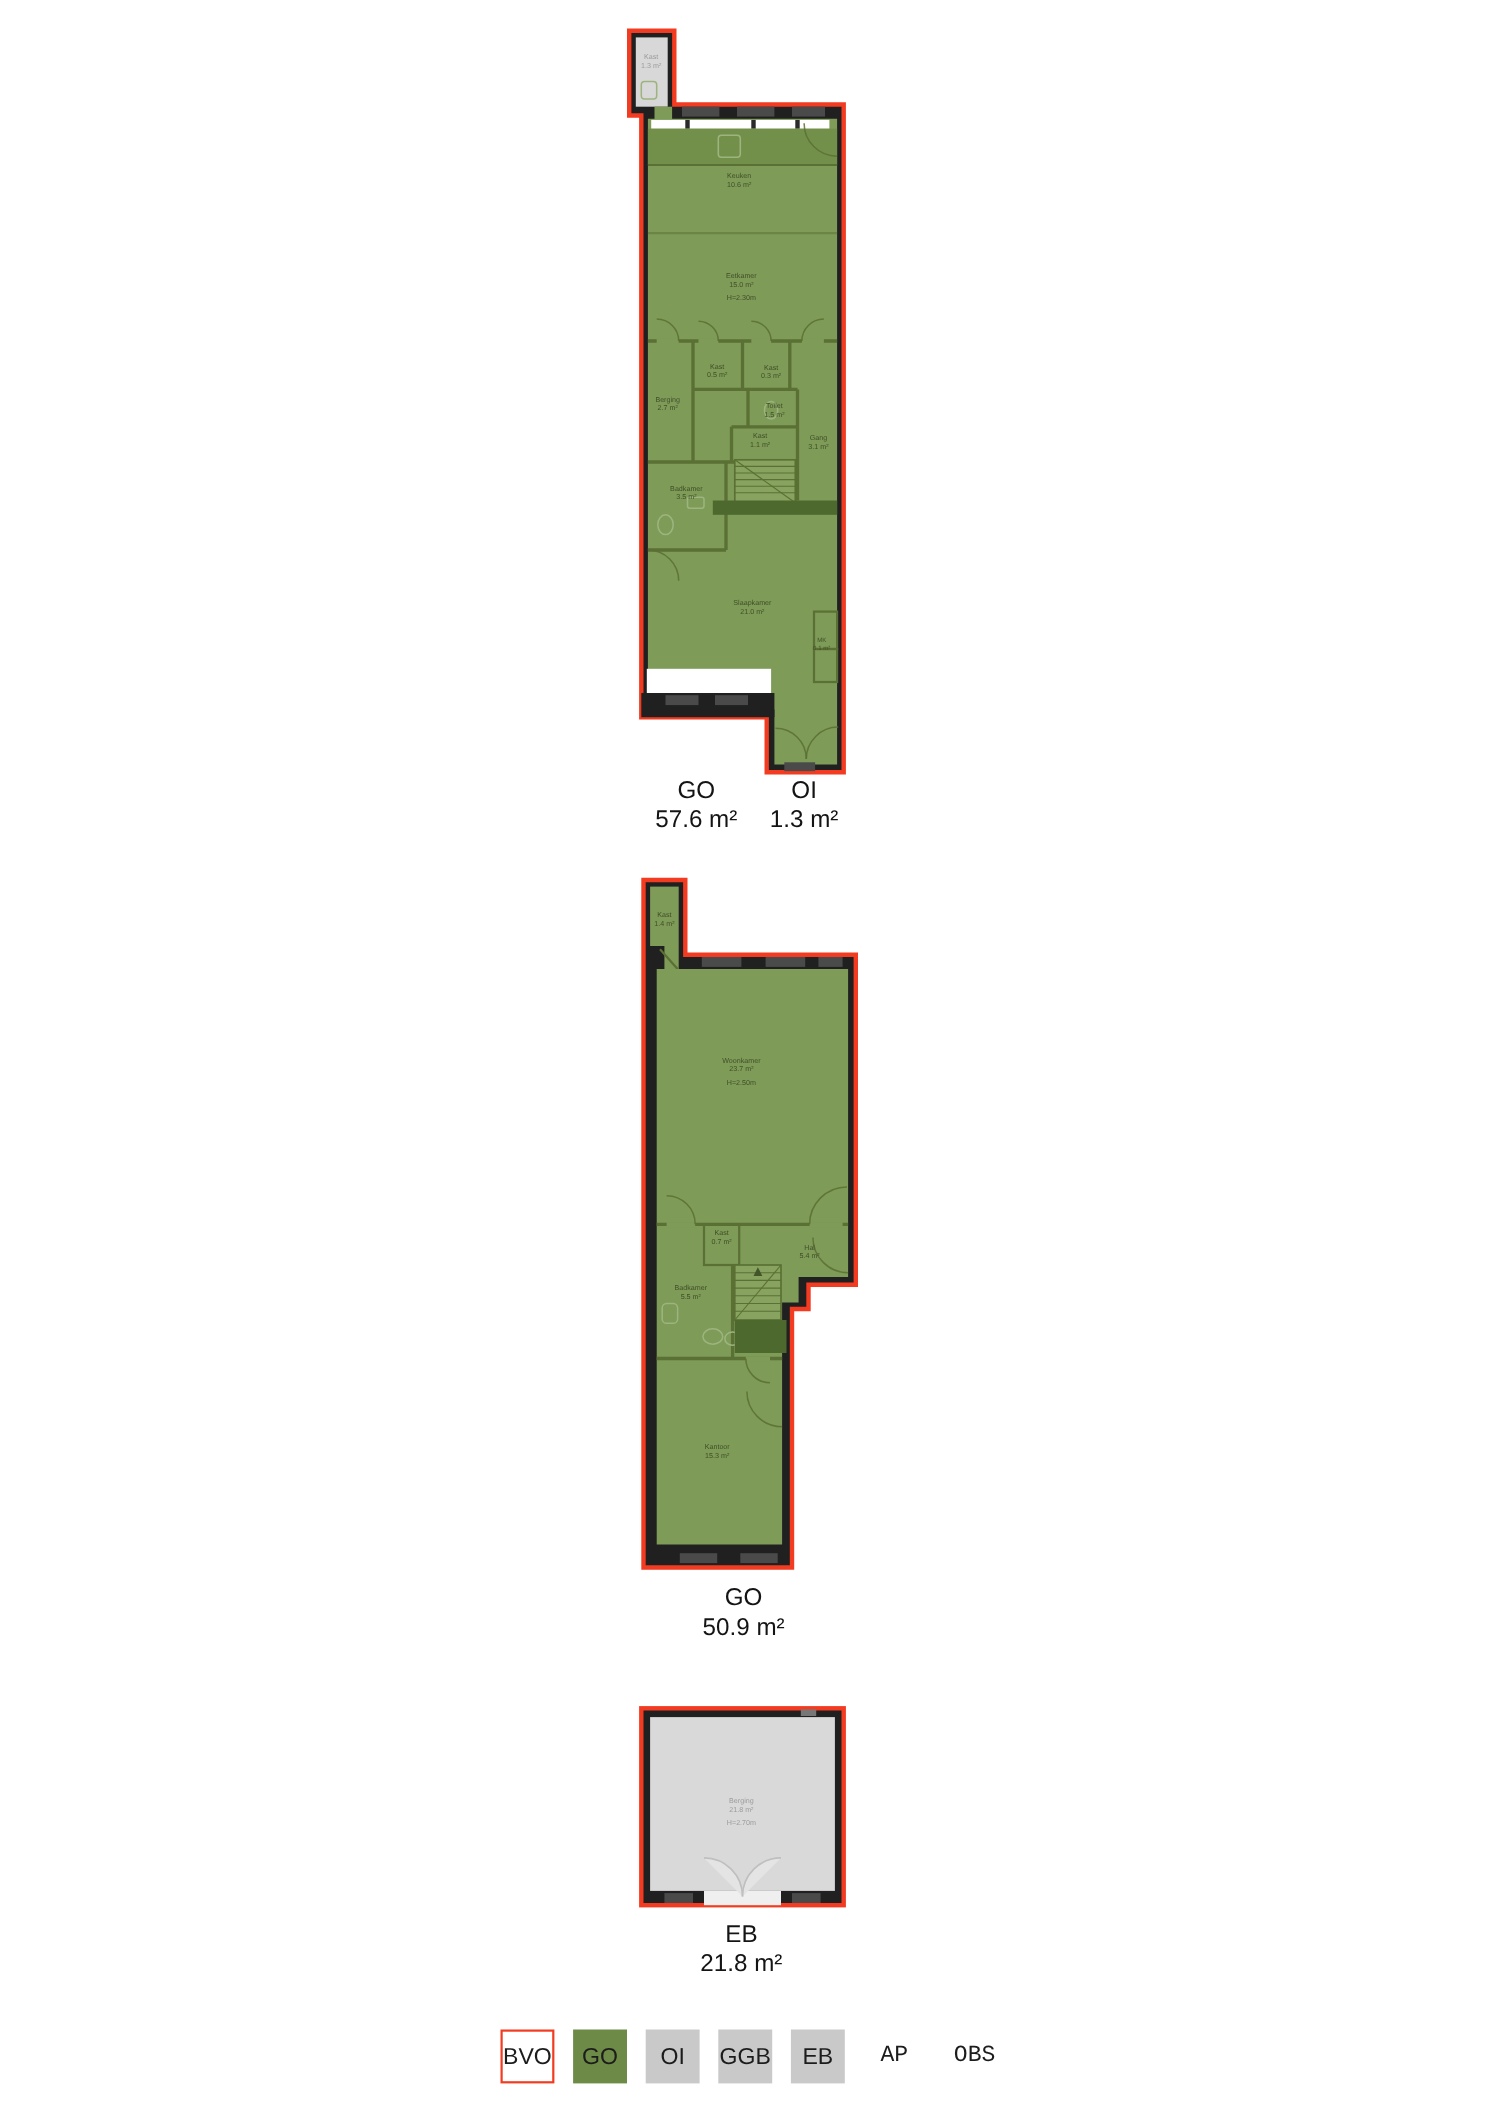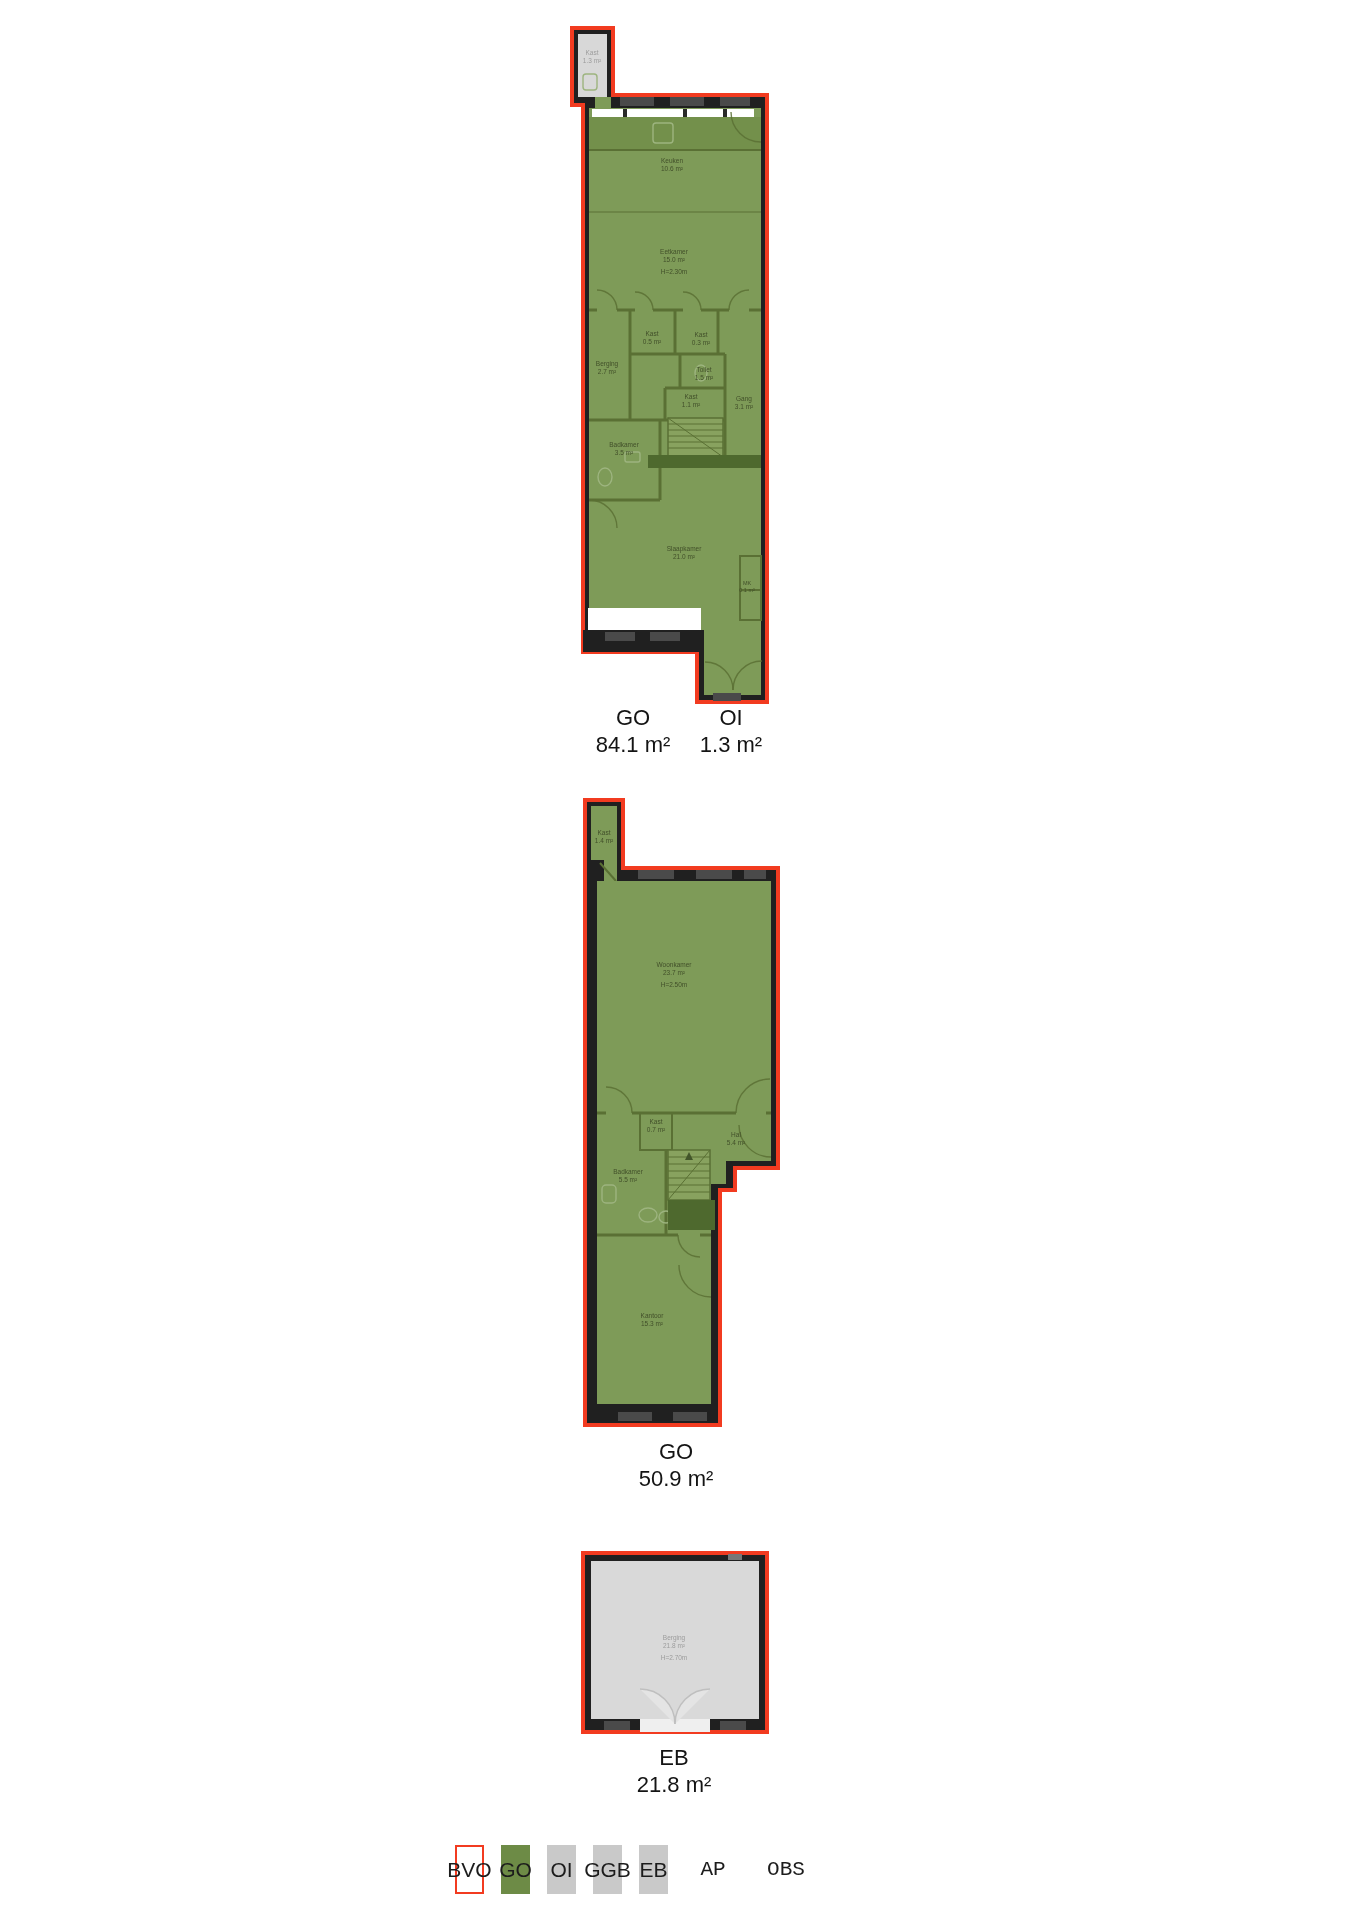--- a/index.html
+++ b/index.html
@@ -32,21 +32,21 @@
   .rl{position:absolute;transform:translate(-50%,-50%);text-align:center;
       font-size:6.5px;line-height:8px;color:#42502a;white-space:nowrap;}
   .rl .hgt{margin-top:4px;}
   .rl.greytx{color:#9c9c9c;}
   .rl.tiny{font-size:5.5px;line-height:7px;}
   .meas{position:absolute;transform:translateX(-50%);text-align:center;
         font-size:22px;line-height:27px;color:#141414;}
   
   .legend{position:absolute;left:455px;top:1845px;display:flex;gap:17px;
           align-items:center;font-size:21px;color:#1c1c1c;}
-  .lg-box{width:29px;height:49px;display:flex;align-items:center;justify-content:center;box-sizing:border-box;}
+  .lg-box{width:49px;height:49px;display:flex;align-items:center;justify-content:center;box-sizing:border-box;}
   .lg-outline{background:#fff;border:2px solid var(--bvo-outline);}
   .lg-green{background:var(--legend-go);}
   .lg-grey{background:var(--legend-grey);}
   .lg-plain{background:transparent;width:56px;font-family:Liberation Mono, monospace;}
 </style>
 </head>
 <body>
 
 <div class="canvas">
 
@@ -167,21 +167,21 @@
     <div>Slaapkamer</div>
     <div>21.0 m²</div>
   </div>
   <div class="rl tiny" style="left:747px;top:587px">
     <div>MK</div>
     <div>0.1 m²</div>
   </div>
 
   <div class="meas" style="left:633px;top:704px">
     <div>GO</div>
-    <div>84.1 m²</div>
+    <div>57.6 m²</div>
   </div>
   <div class="meas" style="left:731px;top:704px">
     <div>OI</div>
     <div>1.3 m²</div>
   </div>
 
   <svg class="plan" style="left:578px;top:795px" width="210" height="640" viewBox="0 0 210 640">
     <path class="bvo-shape" d="M7,5 H45 V73 H200 V373 H157 V395 H142 V630 H7 Z"></path>
     <rect class="go-floor" x="13" y="11" width="26" height="54"></rect>
     <rect class="gap" x="26" y="65" width="13" height="21"></rect>

